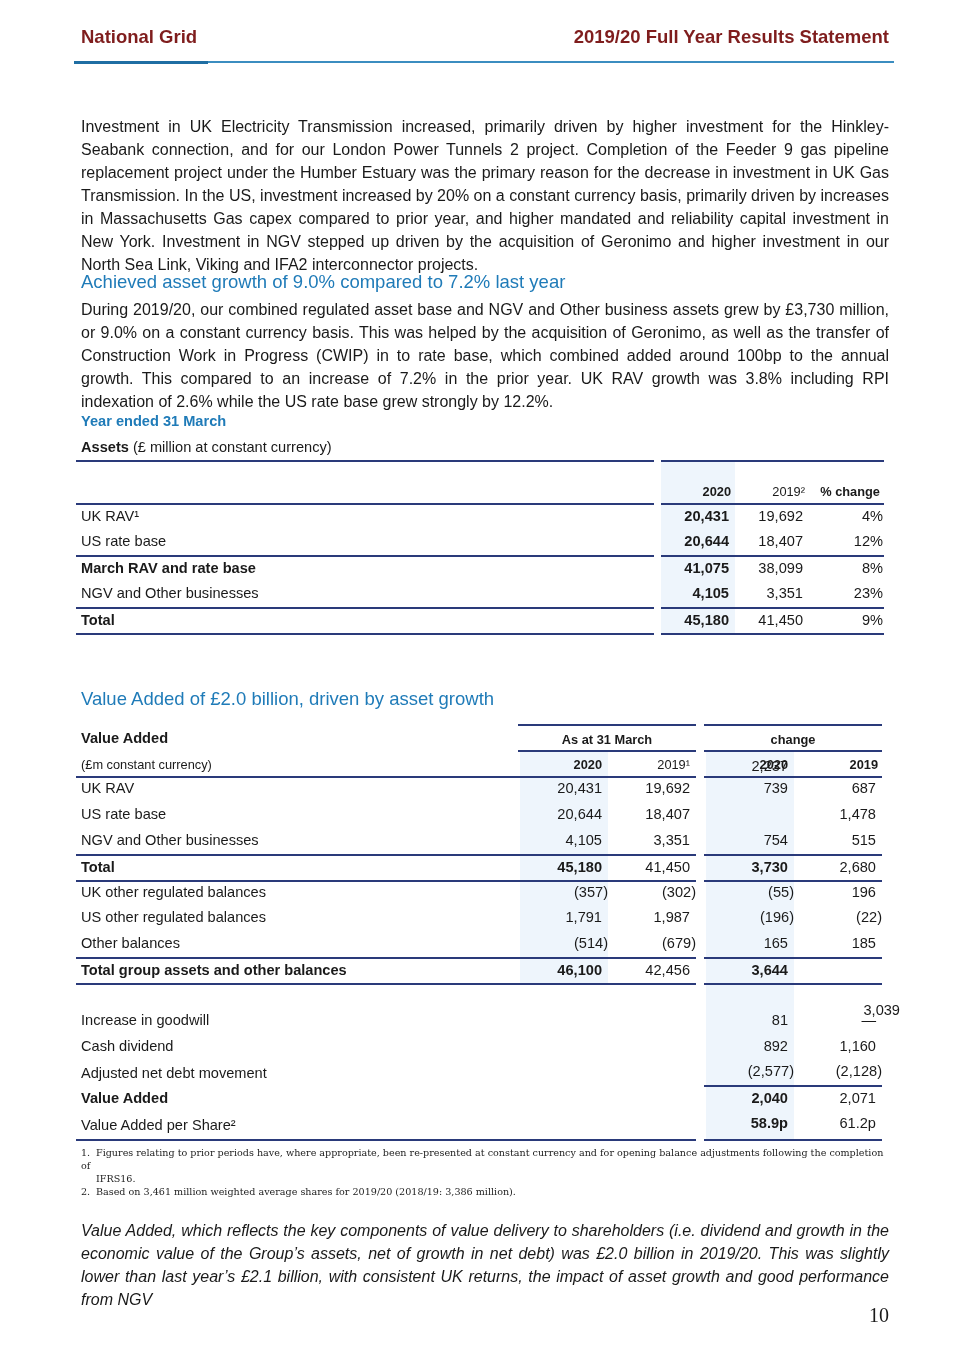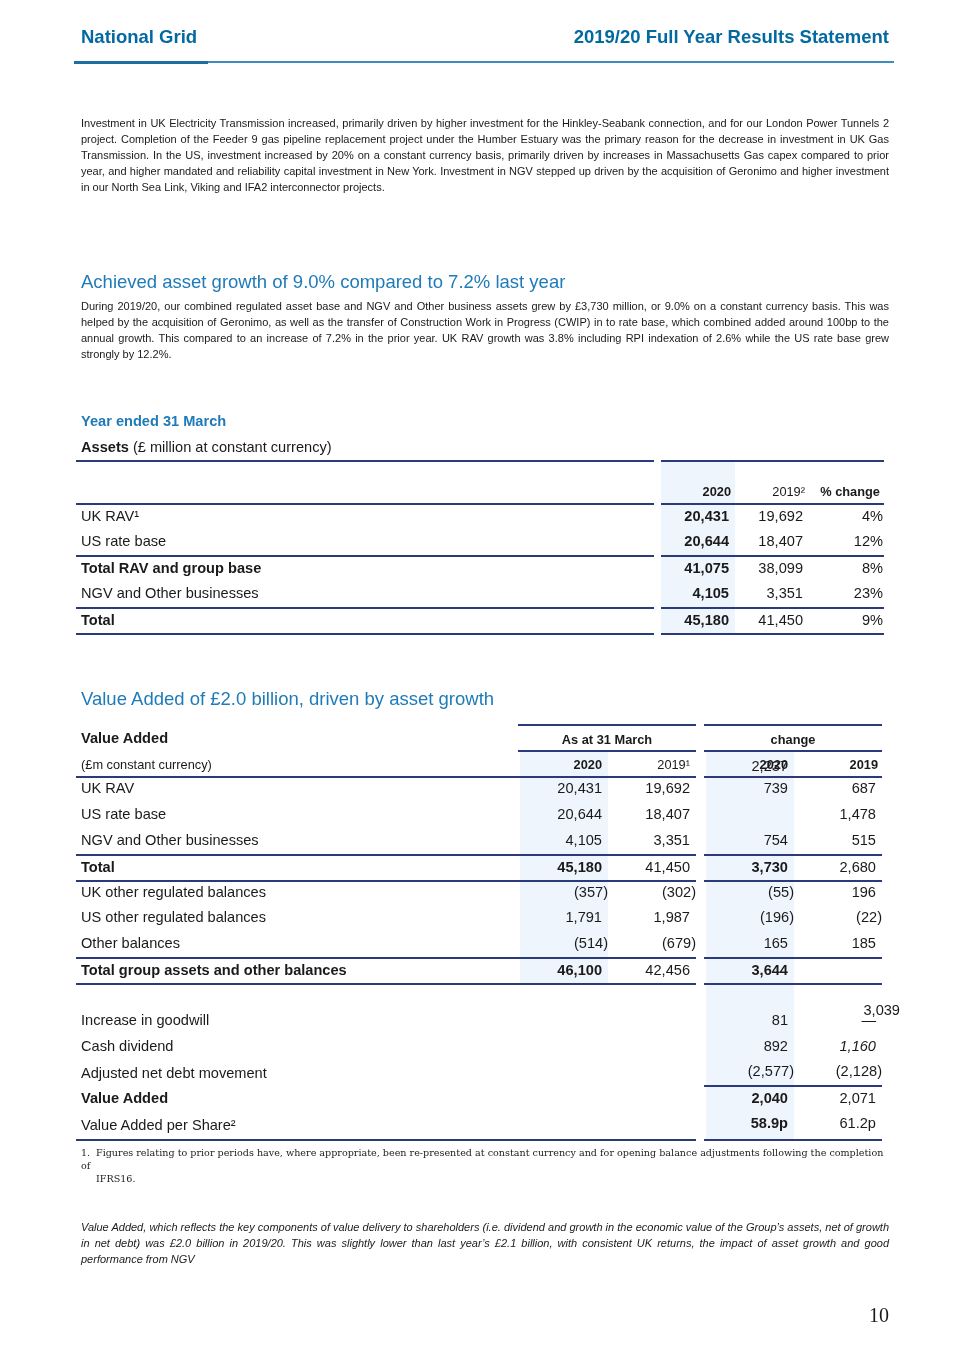--- a/index.html
+++ b/index.html
@@ -1,25 +1,25 @@
 <!DOCTYPE html>
 <html><head>
 <meta charset="utf-8">
 <style>
   html, body { margin: 0; padding: 0; background: #ffffff; }
   body { width: 968px; height: 1365px; position: relative; overflow: hidden;
          font-family: "Liberation Sans", sans-serif; color: #1a1a1a; }
   .abs { position: absolute; }
-  .hdr-left, .hdr-right { top: 26px; font-size: 18.5px; font-weight: bold; color: #0369a1; }
+  .hdr-left, .hdr-right { top: 26px; font-size: 18.5px; font-weight: bold; color: #7f1d1d; }
   .hdr-left { left: 81px; }
   .hdr-right { right: 79px; }
   .hdr-rule { left: 74px; top: 61px; width: 820px; height: 2px; background: #3b8dc0; }
   .hdr-rule-accent { left: 74px; top: 61px; width: 134px; height: 3px; background: #1f6ea3; }
-  p.body { position: absolute; left: 81px; width: 808px; margin: 0; font-size: 11px;
-           line-height: 16px; text-align: justify; color: #1a1a1a; }
+  p.body { position: absolute; left: 81px; width: 808px; margin: 0; font-size: 16px;
+           line-height: 23px; text-align: justify; color: #1a1a1a; }
   h2.sec { position: absolute; left: 81px; margin: 0; font-weight: normal; font-size: 18.5px; color: #1f7bb8; }
   .year-label { left: 81px; top: 413px; font-size: 14.6px; font-weight: bold; color: #1f7bb8; }
   .assets-label { left: 81px; top: 439px; font-size: 14.6px; }
   .assets-label b { font-weight: bold; }
   .rule { position: absolute; height: 2px; background: #2a3a7a; }
   .shade { position: absolute; background: #eef5fc; }
   .cell { position: absolute; font-size: 14.6px; white-space: nowrap; }
   .r { text-align: right; }
   .b { font-weight: bold; }
   .hsmall { font-size: 12.8px; }
@@ -63,21 +63,21 @@
   <div class="cell r" style="left:805px; width:78px; top:508px;">4%</div>
 
   <div class="cell" style="left:81px; top:533px;">US rate base</div>
   <div class="cell r b" style="left:661px; width:68px; top:533px;">20,644</div>
   <div class="cell r" style="left:735px; width:68px; top:533px;">18,407</div>
   <div class="cell r" style="left:805px; width:78px; top:533px;">12%</div>
 
   <div class="rule" style="left:76px; top:555px; width:578px;"></div>
   <div class="rule" style="left:661px; top:555px; width:223px;"></div>
 
-  <div class="cell b" style="left:81px; top:560px;">Total RAV and group base</div>
+  <div class="cell b" style="left:81px; top:560px;">March RAV and rate base</div>
   <div class="cell r b" style="left:661px; width:68px; top:560px;">41,075</div>
   <div class="cell r" style="left:735px; width:68px; top:560px;">38,099</div>
   <div class="cell r" style="left:805px; width:78px; top:560px;">8%</div>
 
   <div class="cell" style="left:81px; top:585px;">NGV and Other businesses</div>
   <div class="cell r b" style="left:661px; width:68px; top:585px;">4,105</div>
   <div class="cell r" style="left:735px; width:68px; top:585px;">3,351</div>
   <div class="cell r" style="left:805px; width:78px; top:585px;">23%</div>
 
   <div class="rule" style="left:76px; top:607px; width:578px;"></div>
@@ -179,21 +179,21 @@
 
   <div class="rule" style="left:76px; top:983px; width:620px;"></div>
   <div class="rule" style="left:704px; top:983px; width:178px;"></div>
 
   <div class="cell" style="left:81px; top:1012px;">Increase in goodwill</div>
   <div class="cell r" style="left:704px; width:84px; top:1012px;">81</div>
   <div class="cell r" style="left:794px; width:82px; top:1012px;">—</div>
 
   <div class="cell" style="left:81px; top:1038px;">Cash dividend</div>
   <div class="cell r" style="left:704px; width:84px; top:1038px;">892</div>
-  <div class="cell r" style="left:794px; width:82px; top:1038px;font-style:italic;">1,160</div>
+  <div class="cell r" style="left:794px; width:82px; top:1038px;">1,160</div>
 
   <div class="cell" style="left:81px; top:1065px;">Adjusted net debt movement</div>
   <div class="cell r" style="left:704px; width:90px; top:1063px;">(2,577)</div>
   <div class="cell r" style="left:794px; width:88px; top:1063px;">(2,128)</div>
 
   <div class="rule" style="left:704px; top:1085px; width:178px;"></div>
 
   <div class="cell b" style="left:81px; top:1090px;">Value Added</div>
   <div class="cell r b" style="left:704px; width:84px; top:1090px;">2,040</div>
   <div class="cell r" style="left:794px; width:82px; top:1090px;">2,071</div>
@@ -202,17 +202,18 @@
   <div class="cell r b" style="left:704px; width:84px; top:1115px;">58.9p</div>
   <div class="cell r" style="left:794px; width:82px; top:1115px;">61.2p</div>
 
   <div class="rule" style="left:76px; top:1139px; width:620px;"></div>
   <div class="rule" style="left:704px; top:1139px; width:178px;"></div>
 </div>
 
 <div class="fn" style="top:1146px;">
   <div><span class="n">1.</span><span>Figures relating to prior periods have, where appropriate, been re-presented at constant currency and for opening balance adjustments following the completion of</span></div>
   <span class="ind">IFRS16.</span>
+  <div><span class="n">2.</span><span>Based on 3,461 million weighted average shares for 2019/20 (2018/19: 3,386 million).</span></div>
 </div>
 
 <p class="body" style="top:1219px;font-style:italic;">Value Added, which reflects the key components of value delivery to shareholders (i.e. dividend and growth in the economic value of the Group’s assets, net of growth in net debt) was £2.0 billion in 2019/20. This was slightly lower than last year’s £2.1 billion, with consistent UK returns, the impact of asset growth and good performance from NGV</p>
 
 <div class="abs pagenum">10</div>
 
 </body></html>

